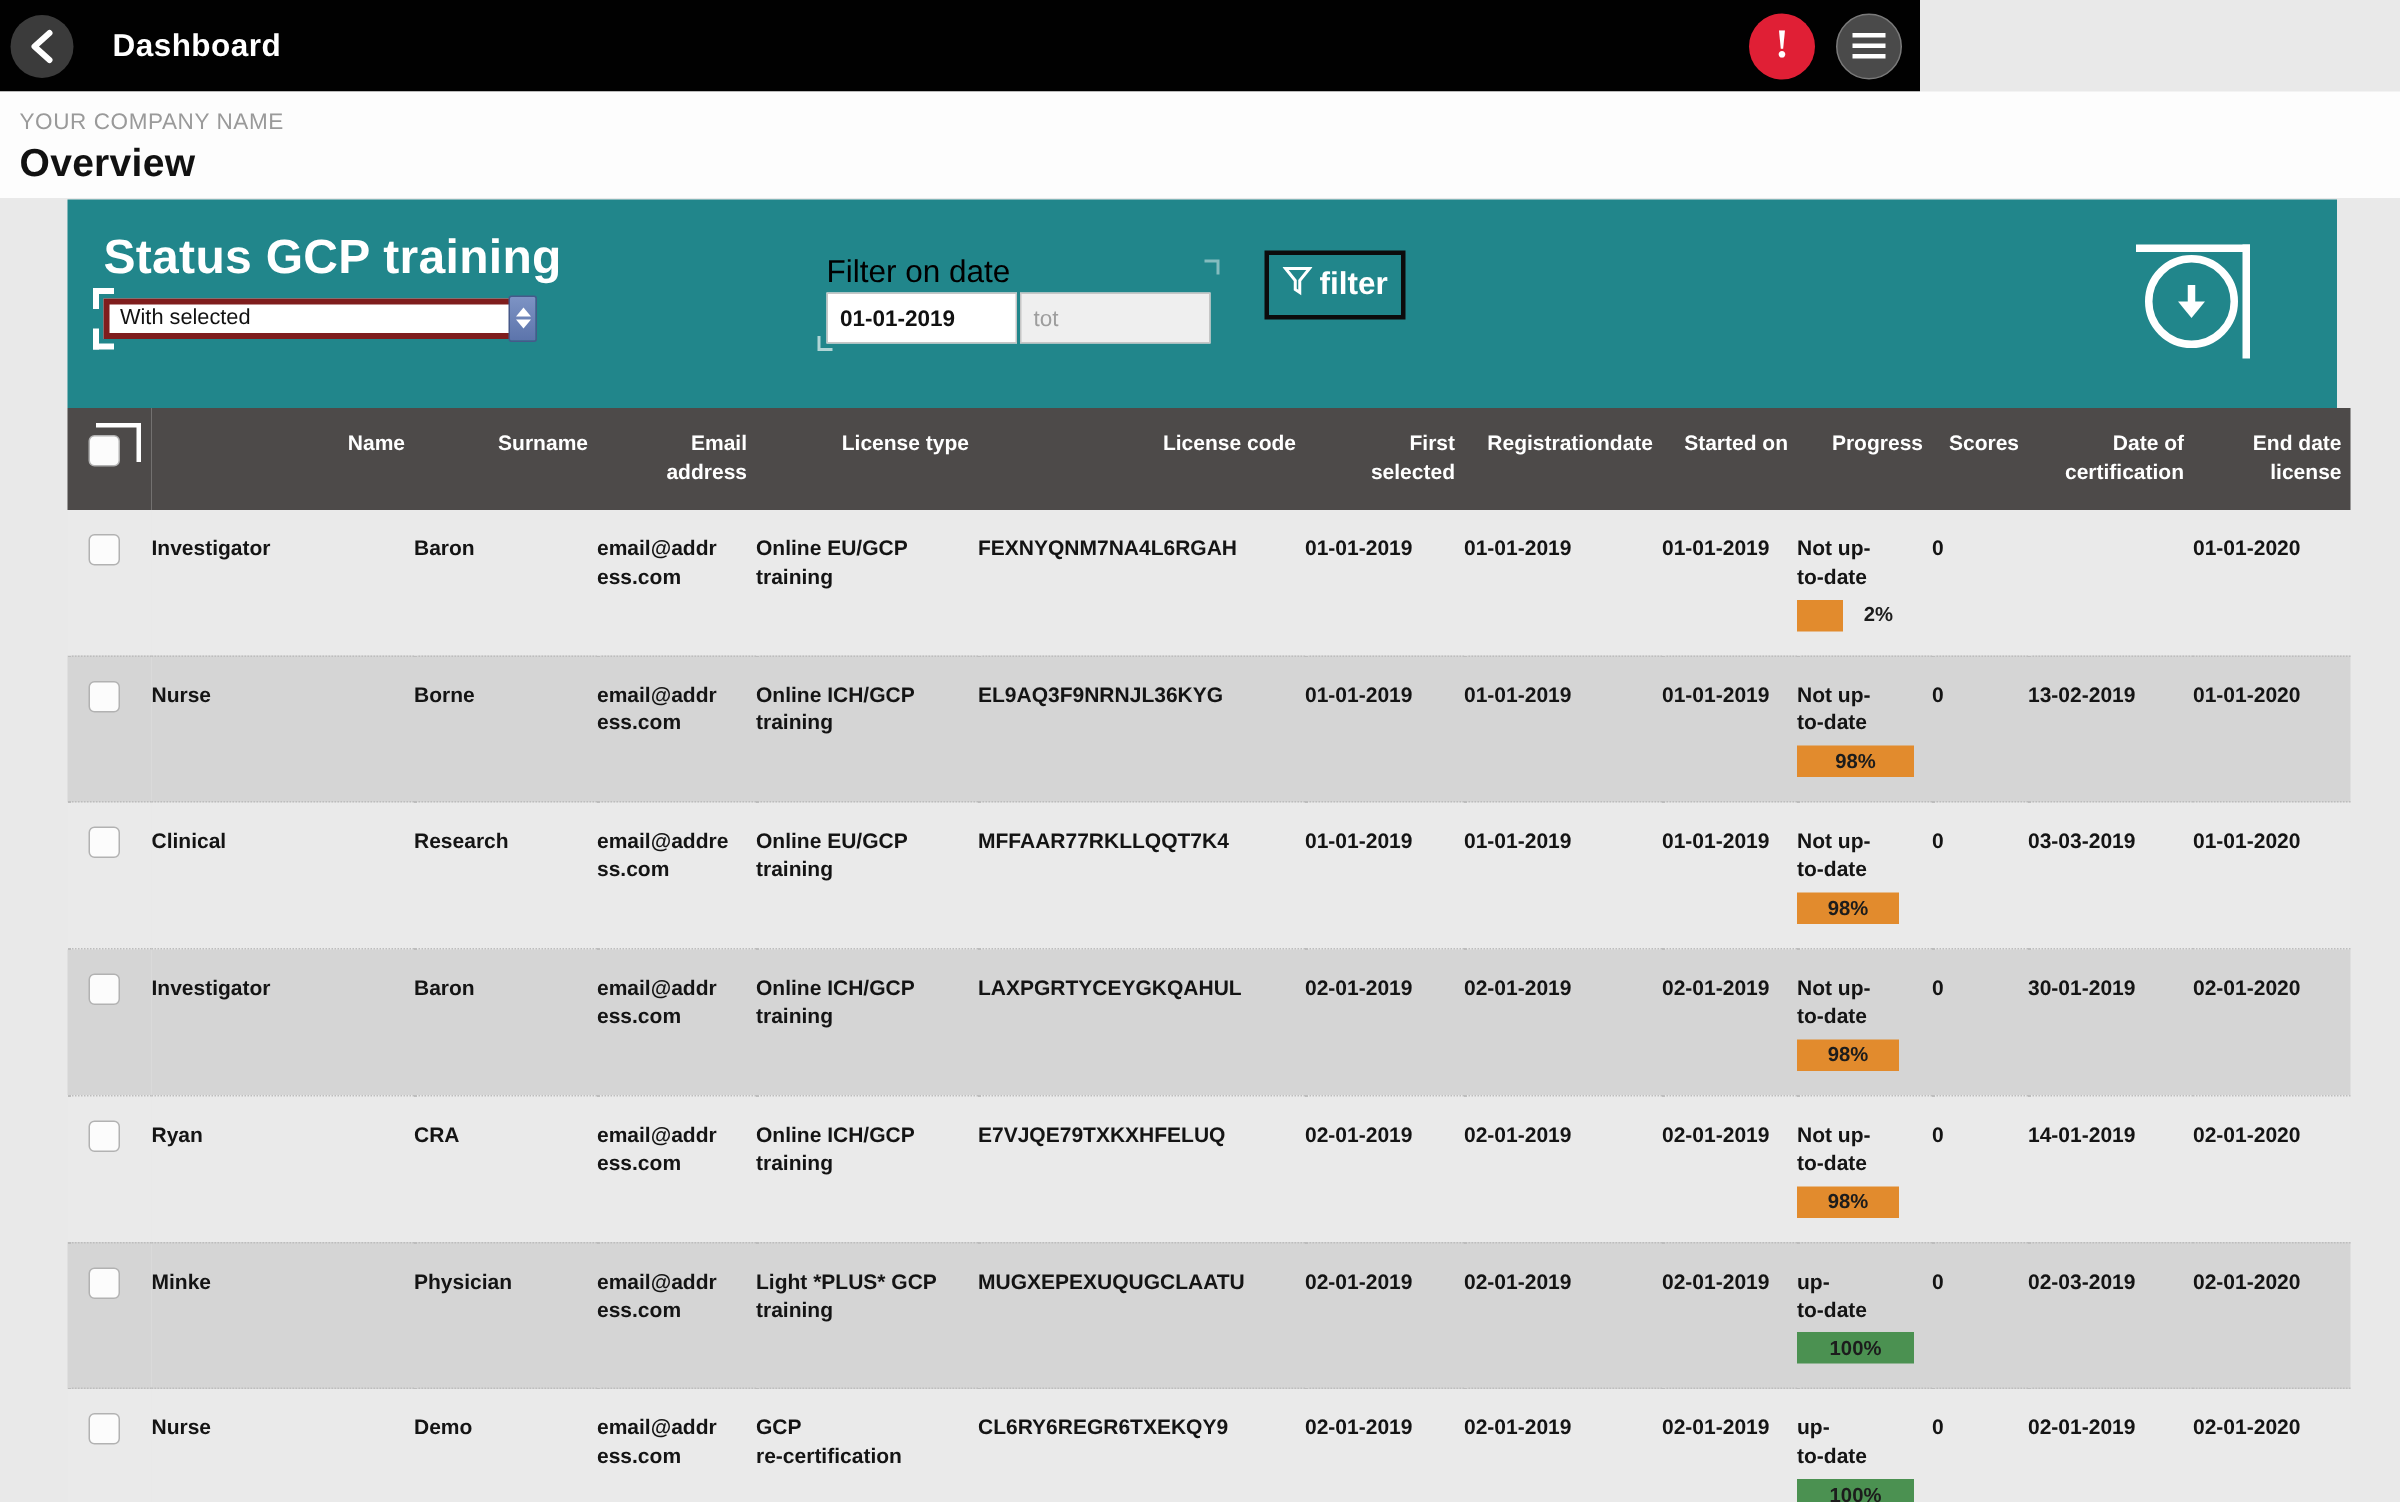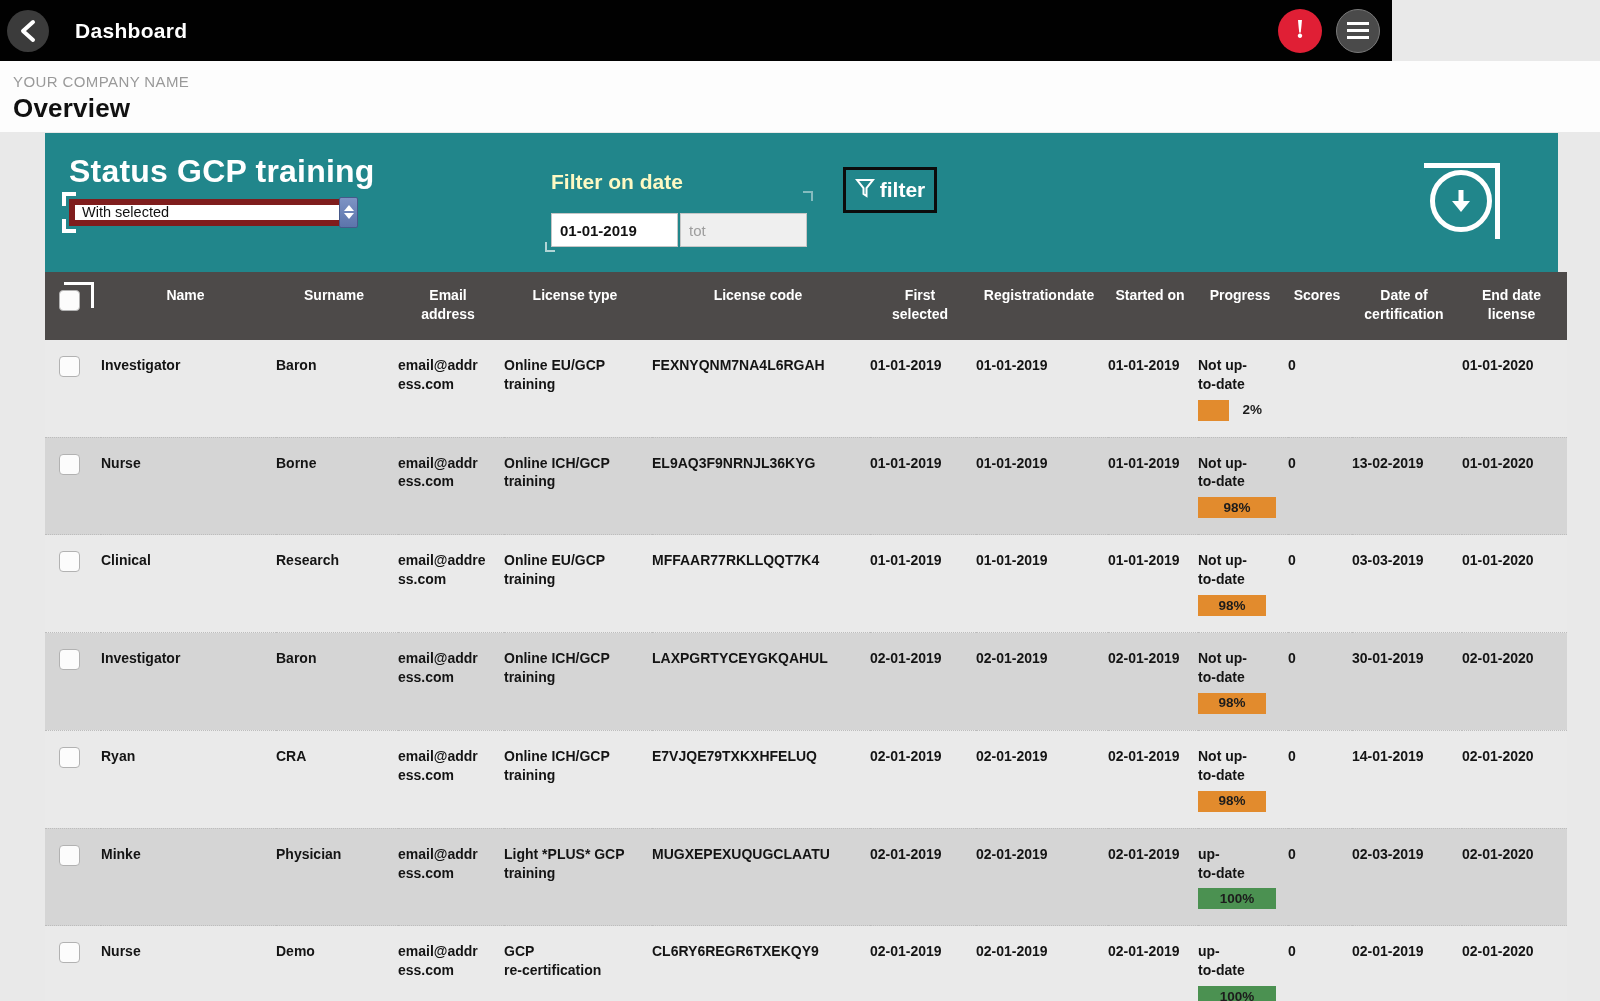--- a/index.html
+++ b/index.html
@@ -5,21 +5,21 @@
   * { box-sizing: border-box; margin: 0; padding: 0; }
   html, body {
     width: 1600px; height: 1001px;
     background: #e9e9e9;
     font-family: "Liberation Sans", sans-serif;
     overflow: hidden;
   }
 
   
   .topbar {
-    position: absolute; left: 0; top: 0; width: 1392px; height: 61px;
+    position: absolute; left: 0; top: 0; width: 1280px; height: 61px;
     background: #010101; display: flex; align-items: center;
   }
   .back-btn {
     width: 42px; height: 42px; border-radius: 50%;
     background: #3b3b3b; margin-left: 7px;
     display: flex; align-items: center; justify-content: center;
     flex: 0 0 auto; cursor: pointer;
   }
   .back-btn svg { display:block; }
   .topbar-title {
@@ -81,38 +81,38 @@
   }
   .select-wrap .bracket-tl {
     position: absolute; left: -7px; top: -7px; width: 14px; height: 14px;
     border-left: 4px solid #fff; border-top: 4px solid #fff;
   }
   .select-wrap .bracket-bl {
     position: absolute; left: -7px; bottom: -7px; width: 14px; height: 14px;
     border-left: 4px solid #fff; border-bottom: 4px solid #fff;
   }
   .select-box {
-    width: 281px; height: 27px; background: #ffffff; border: 6px solid #7f1d1d;
+    width: 281px; height: 27px; background: #ffffff; border: 4px solid #7f1d1d;
     font-size: 14.5px; color: #111; display: flex; align-items: center;
     padding-left: 7px; cursor: pointer;
   }
   .spin {
     position: absolute; right: 6px; top: -2px; width: 19px; height: 31px;
     background: linear-gradient(#7d93c4,#5c74ab);
     border: 1px solid #46598a; border-radius: 2px;
     display: flex; flex-direction: column; align-items: center; justify-content: center;
     gap: 2px; cursor: pointer;
   }
   .spin .ar { width: 0; height: 0; border-left: 5px solid transparent; border-right: 5px solid transparent; }
   .spin .up { border-bottom: 6px solid #fff; }
   .spin .dn { border-top: 6px solid #fff; }
 
   .teal-mid { margin-left: 62px; position: relative; padding-top: 15px; }
   .filter-label {
-    color: #fef9c3; font-size: 21px; font-weight: bold; margin-bottom: 19px;
+    color: #000000; font-size: 21px; font-weight: normal; margin-bottom: 1px;
     position: relative;
   }
   .date-row { display: flex; gap: 2px; position: relative; }
   .date-row .corner-bl {
     position: absolute; left: -6px; bottom: -5px; width: 10px; height: 10px;
     border-left: 2px solid rgba(255,255,255,.65); border-bottom: 2px solid rgba(255,255,255,.65);
   }
   .date-row .corner-tr {
     position: absolute; right: -6px; top: -22px; width: 10px; height: 10px;
     border-right: 2px solid rgba(255,255,255,.45); border-top: 2px solid rgba(255,255,255,.45);
@@ -140,21 +140,21 @@
   .dl-circle {
     position: absolute; left: 6px; top: 7px; width: 62px; height: 62px;
     border: 5px solid #fff; border-radius: 50%;
     display: flex; align-items: center; justify-content: center;
   }
 
   
   table { width: 100%; border-collapse: collapse; table-layout: fixed; }
   thead th {
     background: #4d4a49; color: #ffffff; font-size: 14px; font-weight: bold;
-    text-align: center; padding: 14px 6px 16px 0; vertical-align: top;
+    text-align: right; padding: 14px 6px 16px 0; vertical-align: top;
     line-height: 1.35;
   }
   thead th.cb { padding-left: 14px; width: 56px; }
   tbody td {
     font-size: 14px; font-weight: bold; color: #141414;
     vertical-align: top; padding: 16px 6px 16px 0; line-height: 1.35;
   }
   tbody td.cb { padding-left: 14px; }
   tbody tr.odd  { background: #eaeaea; }
   tbody tr.even { background: #d5d5d5; }

